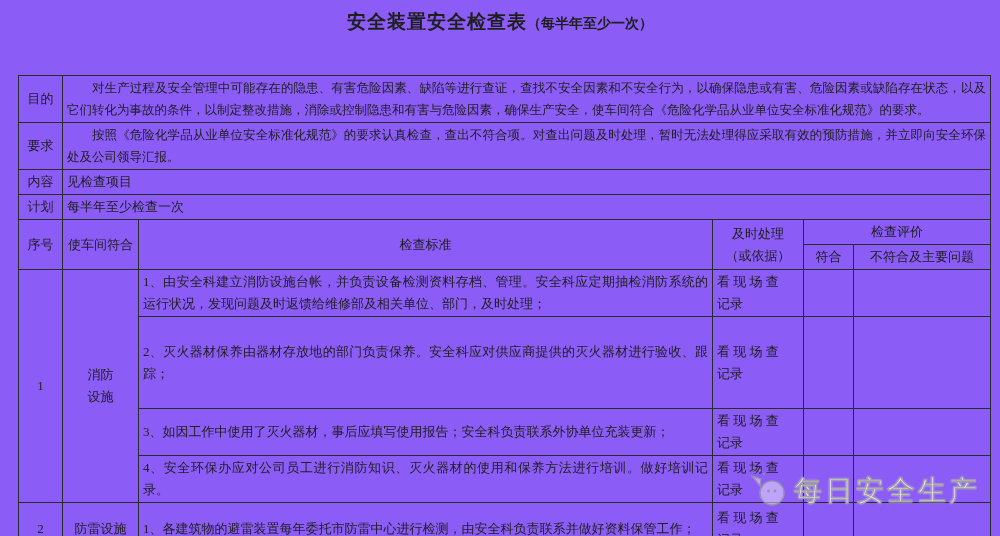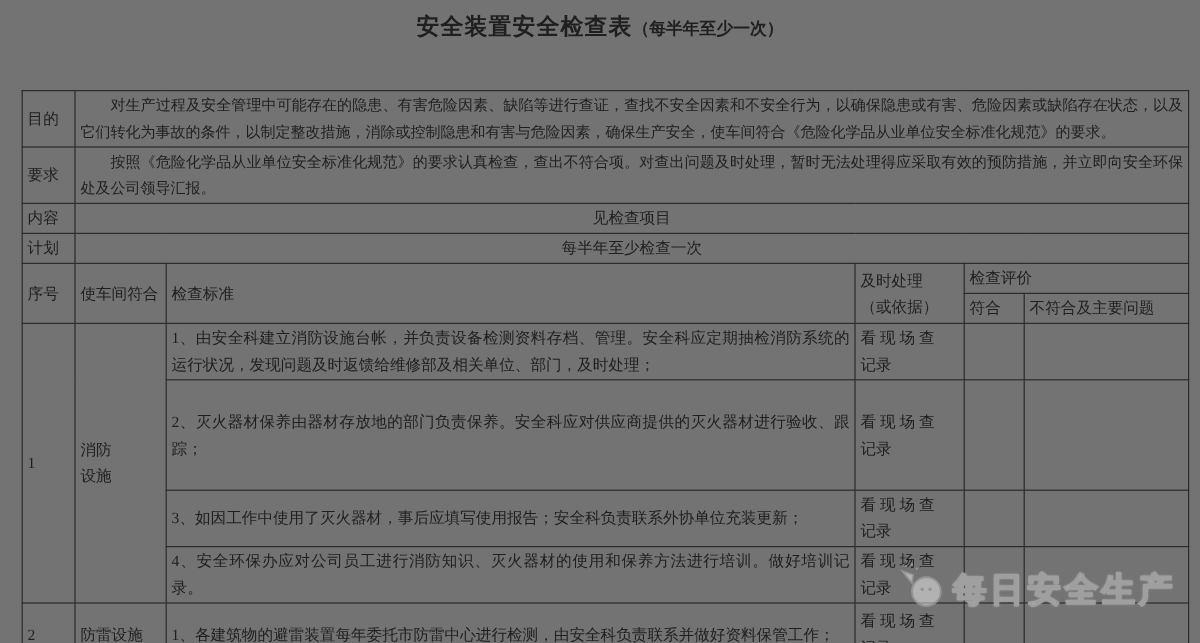--- a/index.html
+++ b/index.html
@@ -1,20 +1,20 @@
 <!DOCTYPE html>
 <html><head>
 <meta charset="utf-8">
 <style>
   * { margin:0; padding:0; box-sizing:border-box; }
   html,body { background:#ffffff; }
   .page {
     position:relative;
     width:1000px; height:536px;
-    background:#737373;
+    background:#8b5cf6;
     font-family:"Liberation Serif","DejaVu Serif",serif;
     color:#1f1f1f;
     overflow:hidden;
   }
   .title {
     position:absolute; top:9px; left:0; width:1000px;
     text-align:center; font-weight:bold;
   }
   .title .main { font-size:19px; letter-spacing:1px; }
   .title .note { font-size:14px; }
@@ -30,23 +30,23 @@
     border-collapse:collapse;
     table-layout:fixed;
     font-size:13px;
   }
   table.sheet td {
     border:1px solid #2b2b2b;
     vertical-align:middle;
     line-height:22px;
     padding:1px 4px;
   }
-  td.lbl { text-align:left; padding:1px 2px; }
+  td.lbl { text-align:center; padding:1px 2px; }
   td.para { text-align:justify; padding:1px 7px; text-indent:2em; font-size:12.5px; line-height:22px;margin-left:27px; }
-  td.center { text-align:center; text-indent:0;font-family:Liberation Serif, serif; }
+  td.center { text-align:left; text-indent:0;font-family:Liberation Serif, serif; }
   td.std { text-align:justify; padding:2px 7px; line-height:24px; }
   td.method { white-space:pre-line; padding:2px 6px; line-height:25px; }
   td.prewrap { white-space:pre-line; }
   td.v-top { vertical-align:top; padding-top:3px; }
   tr.r-obj  { height:43px; }
   tr.r-req  { height:45px; }
   tr.r-cont { height:22px; }
   tr.r-plan { height:22px;margin-left:12px; }
   tr.r-h1   { height:22px;margin-left:38px; }
   tr.r-h2   { height:23px; }
@@ -55,21 +55,21 @@
   tr.r-i3   { height:42px; }
   tr.r-i4   { height:43px; }
   tr.r-g2   { height:53px; }
 
   .watermark {
     position:absolute; left:746px; top:466px;
     display:flex; align-items:center;
     pointer-events:none;
   }
   .watermark .wm-text {
-    font-size:28px; font-weight:bold; letter-spacing:3px;
+    font-size:28px; font-weight:normal; letter-spacing:3px;
     color:rgba(255,255,255,0.55);
     -webkit-text-stroke:1.2px #9f9f9f;
     text-shadow:0 0 2px rgba(255,255,255,0.9);
     white-space:nowrap;
   }
   .watermark .wm-icon { margin-right:4px; opacity:0.75; }
 </style>
 </head>
 <body>
 

